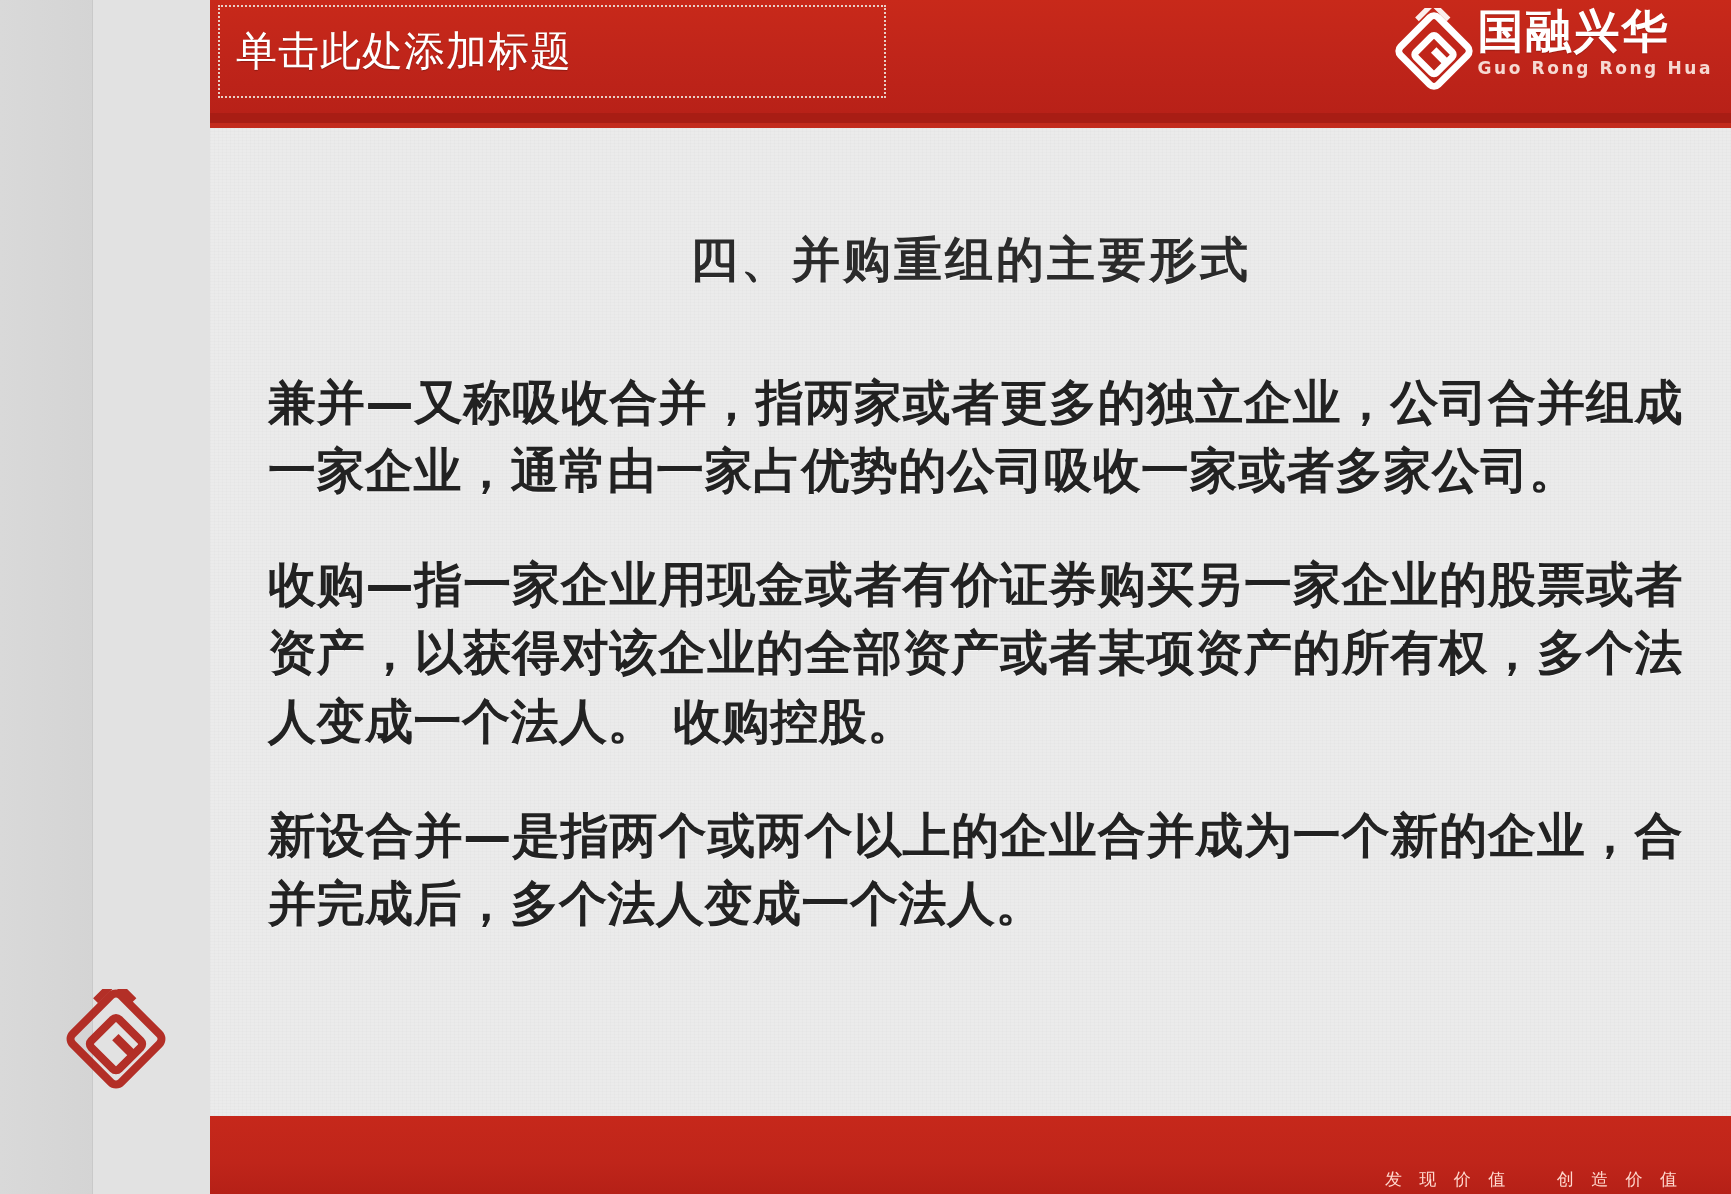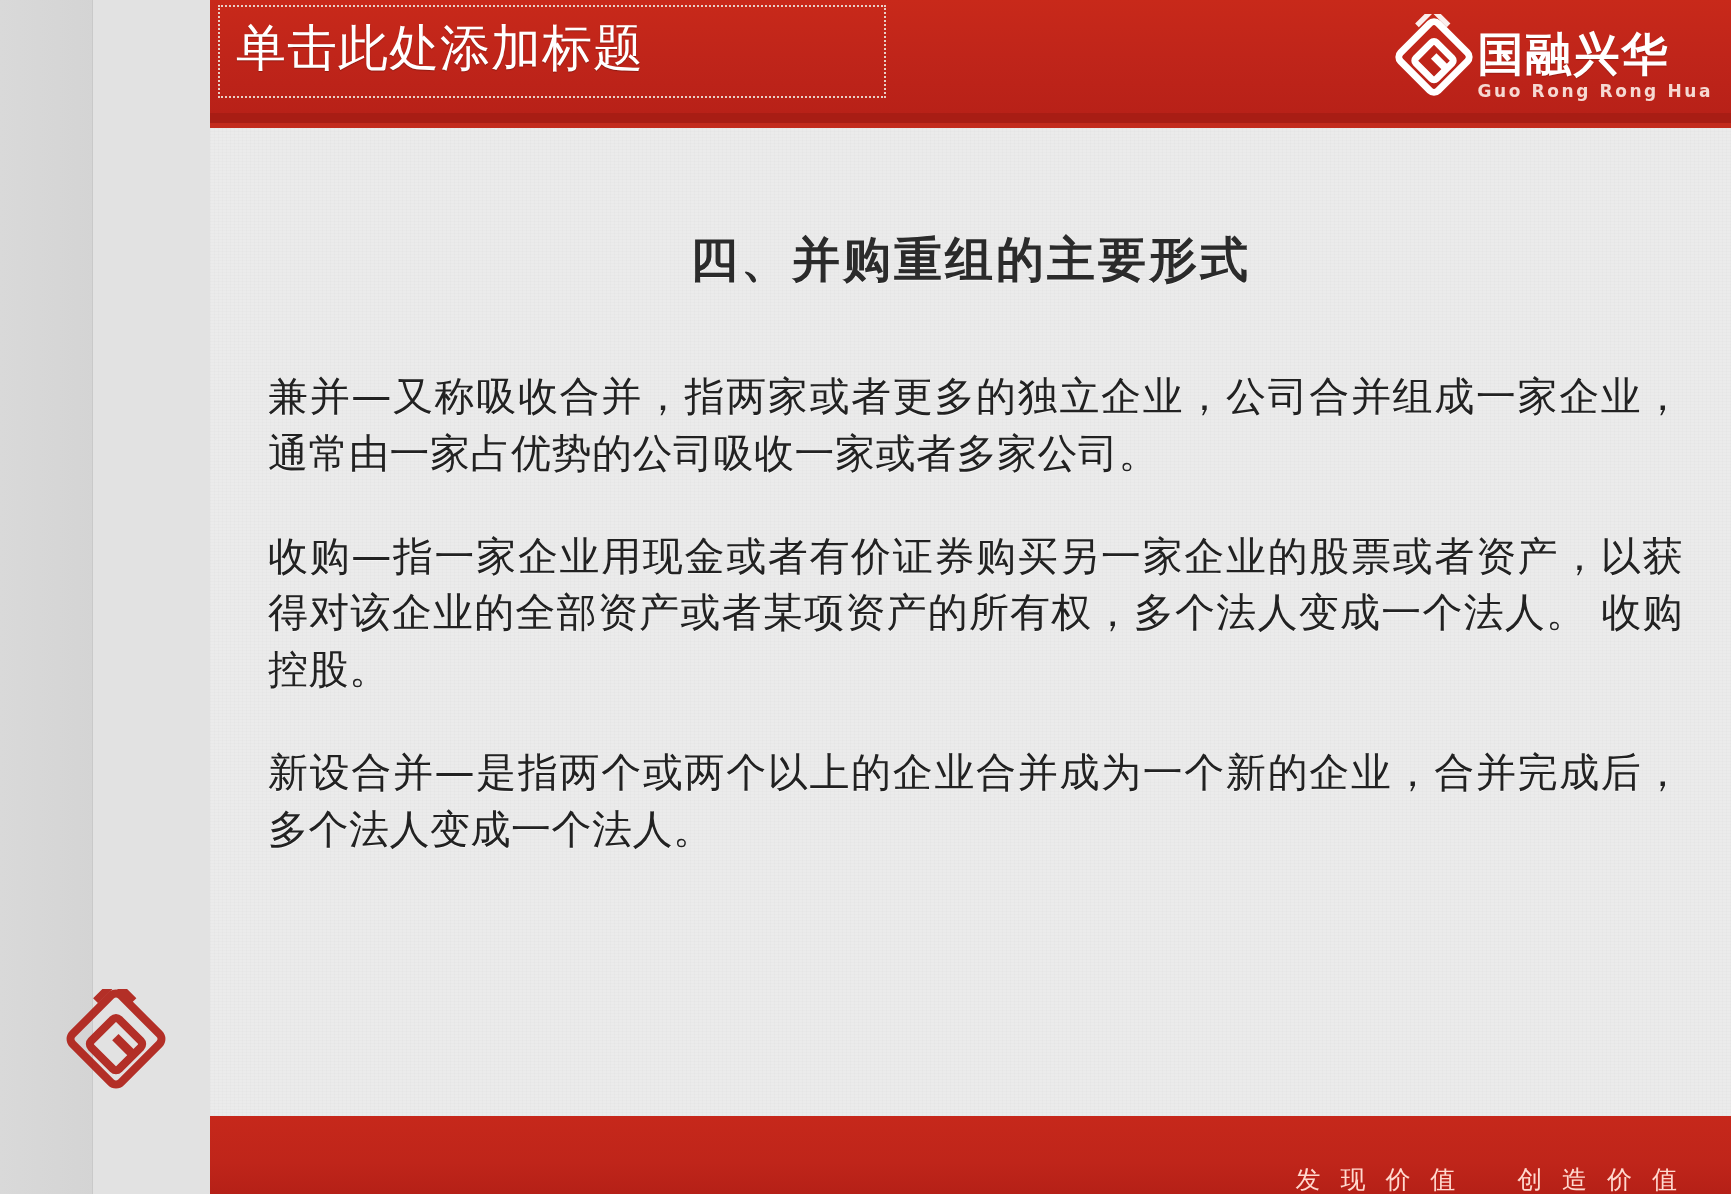--- a/index.html
+++ b/index.html
@@ -99,36 +99,36 @@
     top: 5px;
     width: 668px;
     height: 93px;
     border: 2px dotted #e9cfc7;
     box-sizing: border-box;
     display: flex;
     align-items: center;
   }
   .title-text {
     color: #ffffff;
-    font-size: 50px;
+    font-size: 41px;
     line-height: 1;
     letter-spacing: 1px;
     padding-left: 16px;
     text-shadow: 0 1px 1px rgba(0,0,0,0.25);
-    font-family: Liberation Mono, monospace;
+    font-family: Liberation Serif, serif;
   }
 
   
   .brand {
     position: absolute;
     right: 18px;
     top: 8px;
     height: 92px;
     display: flex;
-    align-items: flex-end;
+    align-items: flex-start;
     gap: 0;
   }
   .brand-mark {
     width: 86px;
     height: 86px;
     flex: 0 0 auto;
   }
   .brand-words {
     display: flex;
     flex-direction: column;
@@ -174,22 +174,22 @@
   }
 
   .content-block {
     position: absolute;
     left: 58px;
     right: 48px;
     top: 240px;
   }
   .para {
     color: #222222;
-    font-size: 40px;
-    font-weight: 400;
+    font-size: 48px;
+    font-weight: 700;
     line-height: 1.42;
     letter-spacing: 0.5px;
     margin: 0 0 46px 0;
     text-shadow: 0 1px 0 rgba(255,255,255,0.5);
     text-align: justify;
   }
   .para:last-child { margin-bottom: 16px; }
 
   
   .slide-footer {
@@ -198,21 +198,21 @@
     bottom: 0;
     width: 1521px;
     height: 78px;
     background: linear-gradient(180deg, #c6281b 0%, #bf251a 60%, #b52017 100%);
     display: flex;
     align-items: center;
     justify-content: flex-end;
   }
   .footer-tagline {
     color: #ffd9cf;
-    font-size: 25px;
+    font-size: 17px;
     letter-spacing: 6px;
     padding-right: 48px;
     white-space: pre;
     margin-top: 48px;
   }
 
   
   .bottom-strip {
     position: absolute;
     left: 0;

